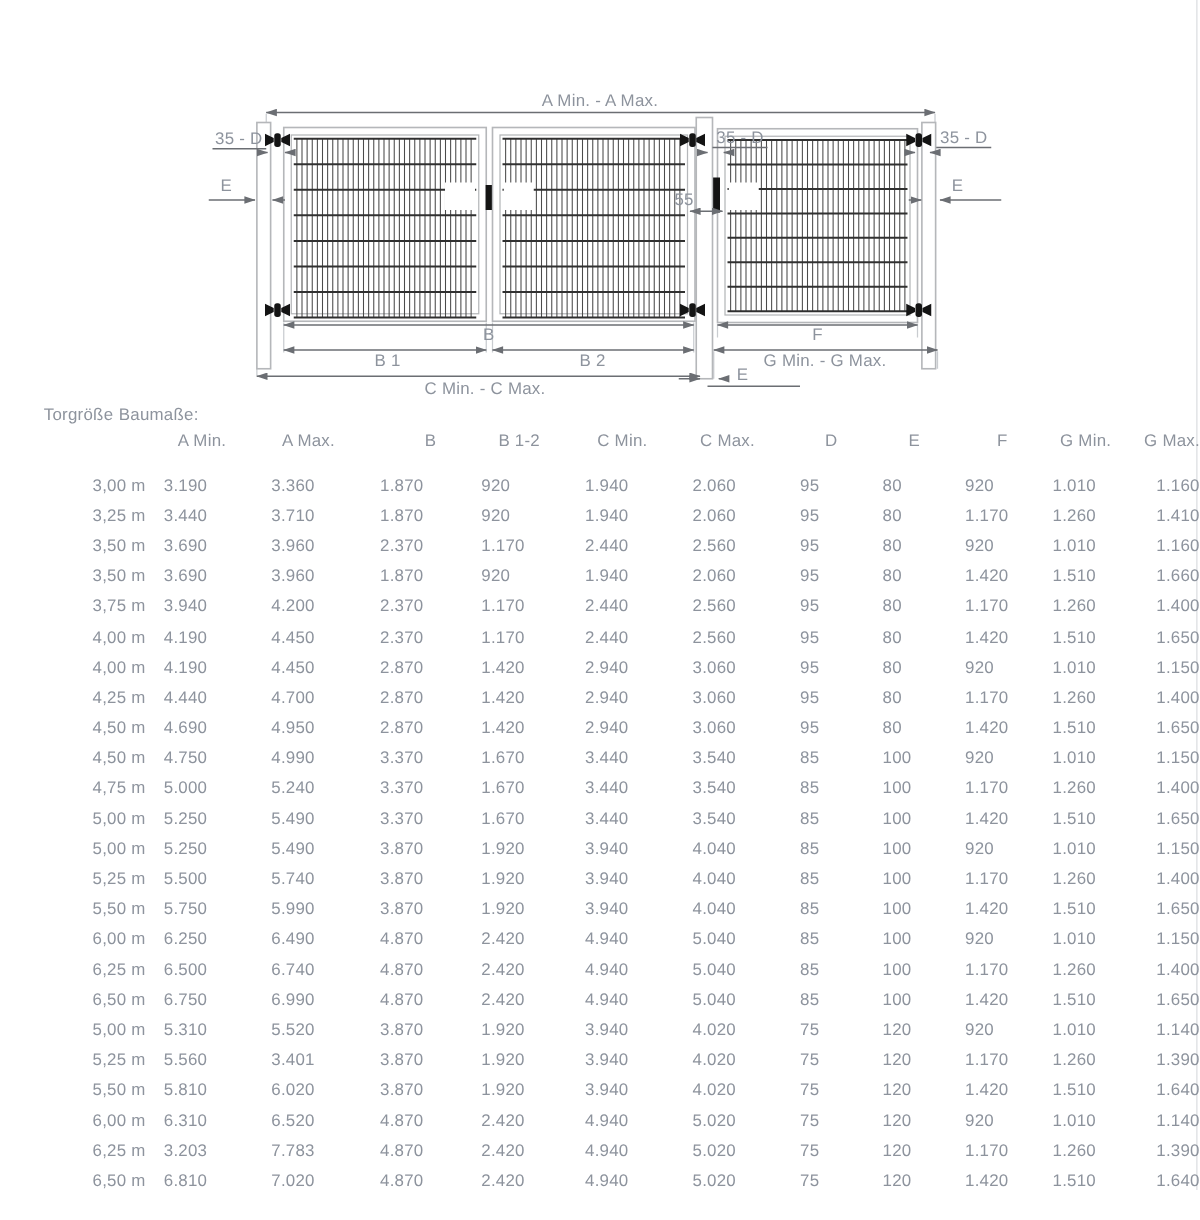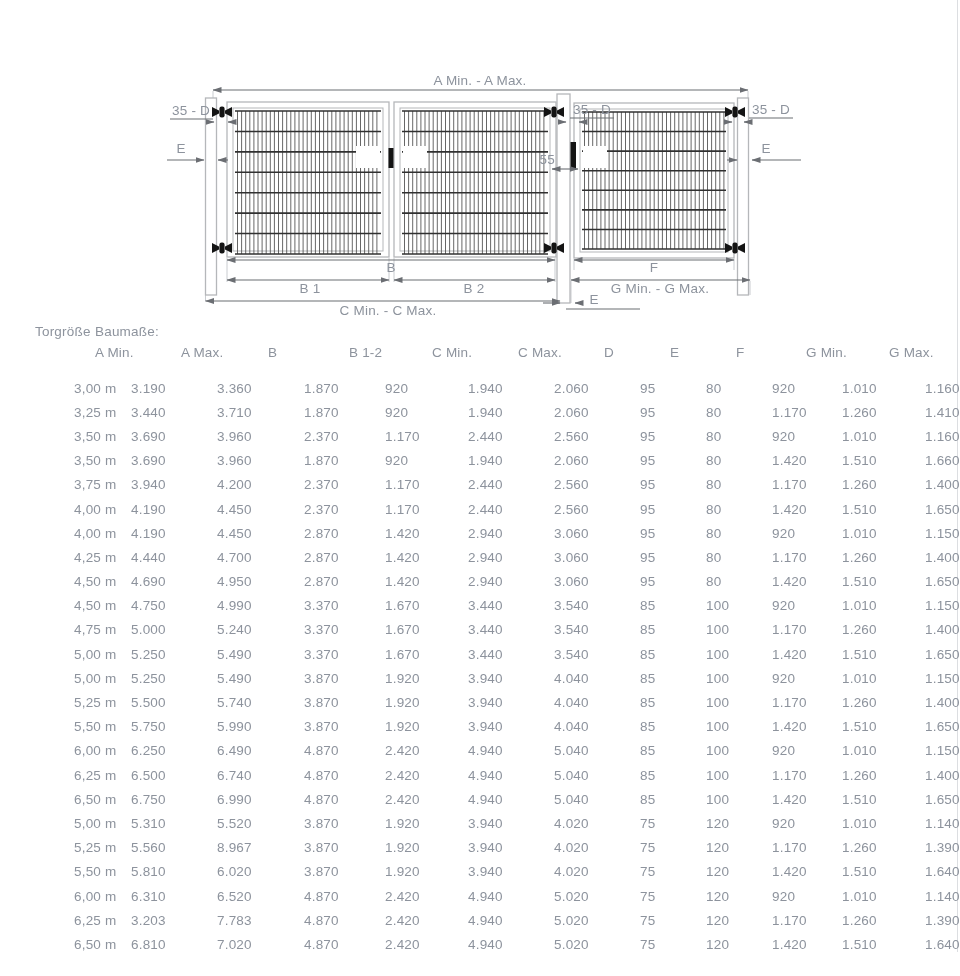--- a/index.html
+++ b/index.html
@@ -15,21 +15,21 @@
   .diagram text { font-family:"Liberation Sans", sans-serif; font-size:13.5px; fill:#8d939d; letter-spacing:.2px; }
   .dimline { stroke:#6b6e73; stroke-width:1.1; fill:none; }
   .thinline { stroke:#c9ccd0; stroke-width:1; fill:none; }
   .frame { stroke:#b5b7ba; stroke-width:1.3; fill:#ffffff; }
   .frame2 { stroke:#b5b7ba; stroke-width:1; fill:none; }
   
   .tbl { position:absolute; left:0; top:322px; width:960px; font-size:13.5px; color:#8d939d; letter-spacing:.2px; }
   .t-grid { display:grid; grid-template-columns:57px 86px 87px 81px 83px 86px 86px 66px 66px 70px 83px 1fr;
     padding-left:38px; align-items:center; }
   .t-head1 { height:18px; }
-  .t-head2 { height:20px; margin-top:2px; }
+  .t-head2 { height:20px; margin-top:2px;text-align:right; }
   .t-row { height:24.2px;margin-left:36px; }
   .t-rows { margin-top:14px; }
   .t-note { height:29px; line-height:29px; padding-left:40px; }
   .t-cell { white-space:nowrap; }
 </style>
 </head>
 <body>
 
 <div class="page">
   <div class="right-edge"></div>
@@ -589,21 +589,21 @@
           <span class="t-cell">4.020</span>
           <span class="t-cell">75</span>
           <span class="t-cell">120</span>
           <span class="t-cell">920</span>
           <span class="t-cell">1.010</span>
           <span class="t-cell">1.140</span>
         </div>
         <div class="t-grid t-row">
           <span class="t-cell">5,25 m</span>
           <span class="t-cell">5.560</span>
-          <span class="t-cell">8.967</span>
+          <span class="t-cell">3.401</span>
           <span class="t-cell">3.870</span>
           <span class="t-cell">1.920</span>
           <span class="t-cell">3.940</span>
           <span class="t-cell">4.020</span>
           <span class="t-cell">75</span>
           <span class="t-cell">120</span>
           <span class="t-cell">1.170</span>
           <span class="t-cell">1.260</span>
           <span class="t-cell">1.390</span>
         </div>

